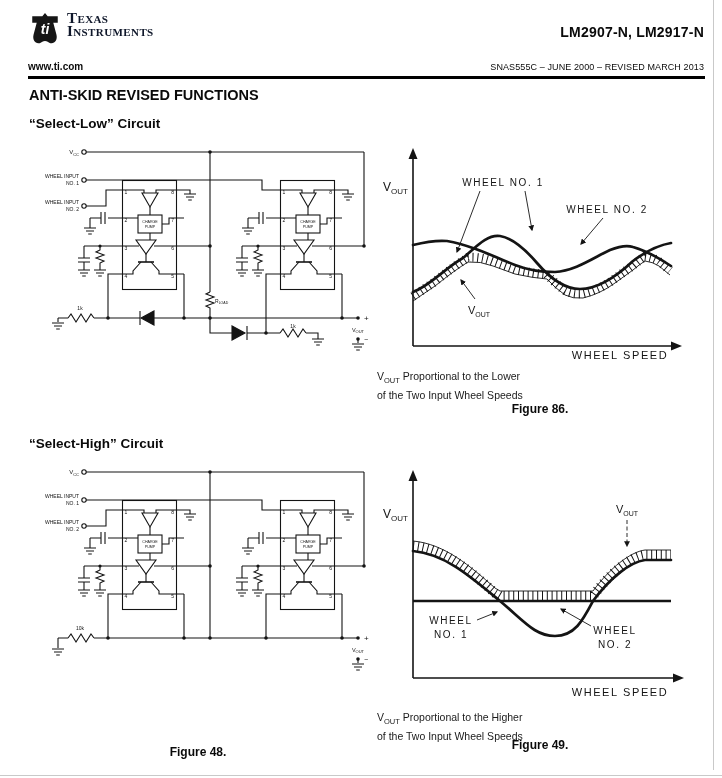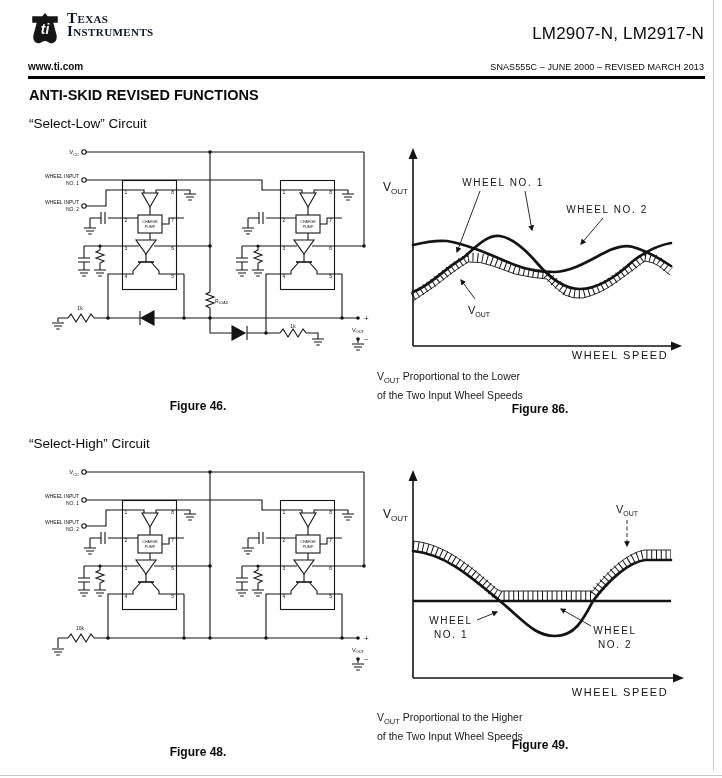--- a/index.html
+++ b/index.html
@@ -2,26 +2,26 @@
 <html><head>
 <meta charset="utf-8">
 <style>
   html,body{margin:0;padding:0;background:#fff;}
   .page{position:relative;width:722px;height:778px;background:#fff;overflow:hidden;
         font-family:"Liberation Sans",sans-serif;color:#111;}
   .abs{position:absolute;}
   .brand{display:flex;align-items:flex-start;}
   .brandtxt{margin-left:5px;font-family:"Liberation Serif",serif;font-variant:small-caps;
             font-weight:700;font-size:15px;line-height:13px;letter-spacing:.4px;color:#0f172a;}
-  .partnums{font-size:17px;font-weight:400;letter-spacing:.2px;color:#0a0a0a;}
+  .partnums{font-size:14px;font-weight:700;letter-spacing:.2px;color:#0a0a0a;}
   .weburl{font-size:10px;font-weight:700;color:#0a0a0a;}
   .doccode{font-size:9px;color:#0a0a0a;letter-spacing:.1px;}
   .rule{height:3px;background:#000;}
   .h1{font-size:14.5px;font-weight:700;color:#0a0a0a;}
-  .h2{font-size:13.5px;font-weight:400;color:#0a0a0a;}
+  .h2{font-size:13.5px;font-weight:700;color:#0a0a0a;}
   .figcap{font-size:12px;font-weight:700;text-align:center;color:#0a0a0a;}
   .note{font-size:10.5px;line-height:14px;color:#1a1a1a;}
   .note sub{font-size:7.5px;}
   .scanline-v{width:1px;background:#c9c9c9;}
   .scanline-h{height:1px;background:#c9c9c9;}
   svg text{font-family:"Liberation Sans",sans-serif;}
   .gtxt{letter-spacing:1.6px;fill:#141414;}
 </style>
 </head>
 <body>
@@ -136,21 +136,20 @@
       <text x="57" y="70.5" text-anchor="end" font-size="5">NO. 2</text>
       <text x="58" y="170" text-anchor="middle" font-size="5">1k</text>
       <text x="271" y="187.5" text-anchor="middle" font-size="5">1k</text>
       <text x="193" y="163"><tspan font-size="5">R</tspan><tspan font-size="3.5" dy="1">LOAD</tspan></text>
       <text x="342" y="181" font-size="8">+</text>
       <text x="336" y="192" text-anchor="middle"><tspan font-size="5.5">V</tspan><tspan font-size="4" dy="1">OUT</tspan></text>
       <text x="342" y="202" font-size="7">−</text>
     </g>
   </svg>
 
-  <div class="abs figcap" style="left:22px;top:399px;width:352px;">Figure 46.</div>
 
   <svg class="abs" style="left:375px;top:146px;" width="330" height="215" viewBox="0 0 330 215">
     <defs>
       <marker id="m47" viewBox="0 0 10 10" refX="8" refY="5" markerWidth="6.5" markerHeight="6.5" orient="auto-start-reverse">
         <path d="M0,0L10,5L0,10z" fill="#141414"></path>
       </marker>
     </defs>
     <g stroke="#141414" fill="none">
       <path d="M38,200V10 M38,200H298" stroke-width="1.6"></path>
       <polygon points="38,2 33.5,13 42.5,13" fill="#141414" stroke="none"></polygon>

